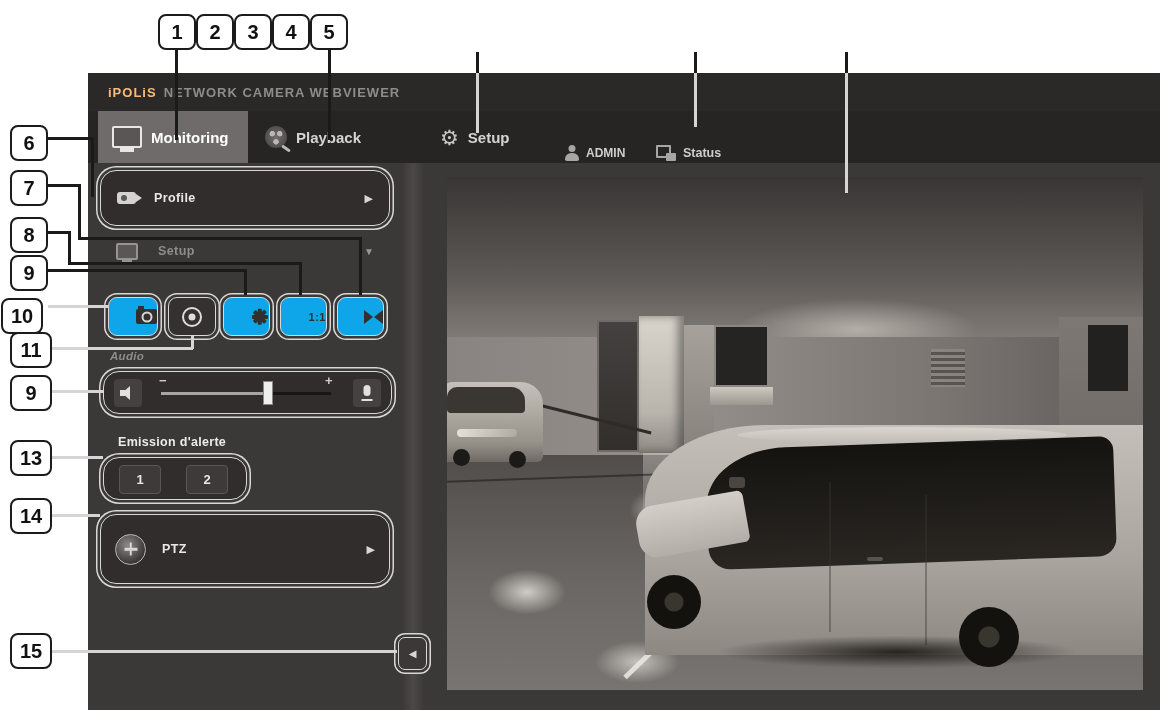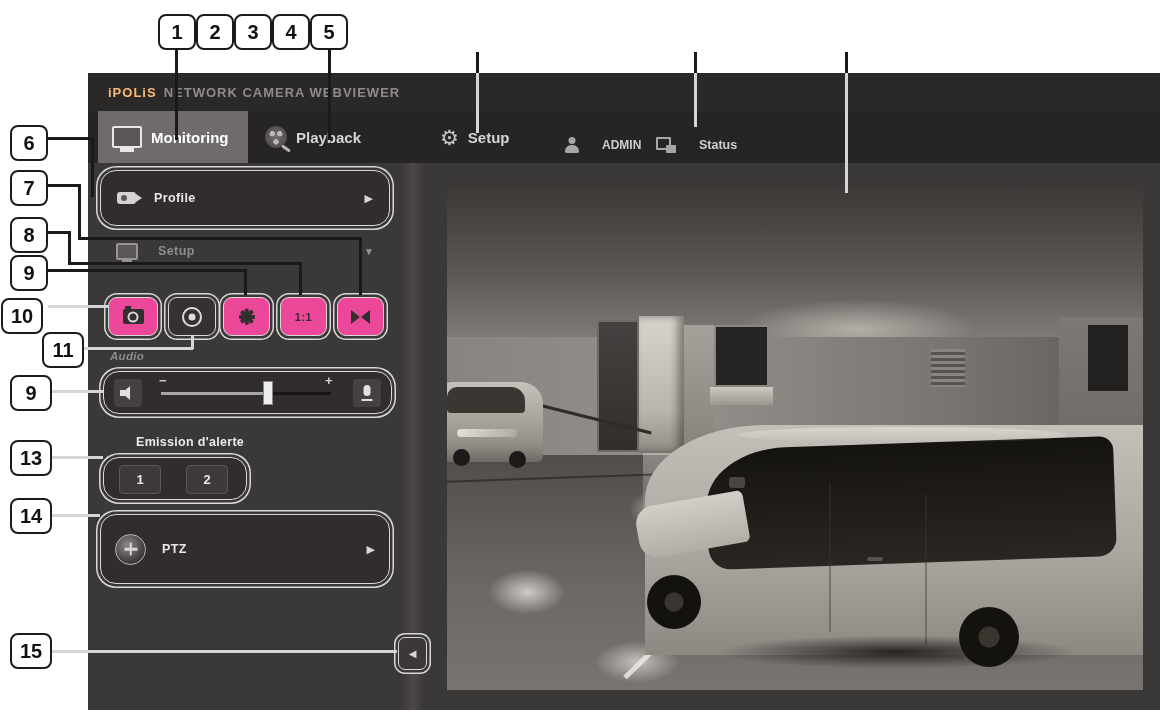--- a/index.html
+++ b/index.html
@@ -19,21 +19,21 @@
   .titlebar{position:absolute;left:0;top:0;width:1072px;height:38px;background:#2b2828;
             display:flex;align-items:center;padding-left:20px;box-sizing:border-box;}
   .brand1{color:#fdba74;font-weight:bold;font-size:13px;letter-spacing:1px;margin-right:7px;}
   .brand2{color:#8f8b8b;font-weight:bold;font-size:13px;letter-spacing:1px;}
   .tabbar{position:absolute;left:0;top:38px;width:1072px;height:52px;background:#272424;}
   .tab{position:absolute;top:0;height:52px;display:flex;align-items:center;gap:9px;
        padding-left:14px;box-sizing:border-box;cursor:default;}
   .tab .lbl{font-weight:bold;font-size:15px;color:#d6d3d3;}
   .tab.active{background:#6f6b6b;}
   .tab.active .lbl{color:#fff;}
-  .chip{position:absolute;top:8px;height:52px;display:flex;align-items:center;gap:23px;}
+  .chip{position:absolute;top:16px;height:52px;display:flex;align-items:center;gap:7px;}
   .chip .lbl{font-weight:bold;font-size:12px;color:#cfcccc;}
 
   
   .icon-monitor{position:relative;width:26px;height:18px;border:2px solid #e8e6e6;background:#56527f0;
                 background:#5a5656;border-radius:2px;}
   .icon-monitor::after{content:"";position:absolute;left:50%;bottom:-6px;transform:translateX(-50%);
                 width:14px;height:4px;background:#e8e6e6;}
   .icon-monitor.small{width:18px;height:13px;border-color:#979393;}
   .icon-monitor.small::after{width:10px;height:3px;bottom:-5px;background:#979393;}
   .icon-reel{position:relative;width:22px;height:22px;border-radius:50%;
@@ -64,21 +64,21 @@
   .icon-camcorder{position:relative;width:19px;height:12px;background:#d5d2d2;border-radius:3px;}
   .icon-camcorder::before{content:"";position:absolute;left:4px;top:3px;width:6px;height:6px;
       border-radius:50%;background:#5c5858;}
   .icon-camcorder::after{content:"";position:absolute;right:-6px;top:2px;
       border-top:4px solid transparent;border-bottom:4px solid transparent;border-left:6px solid #d5d2d2;}
   .viewrow{position:absolute;display:flex;align-items:center;}
   .viewrow .lbl{font-weight:bold;font-size:12.5px;color:#8f8c8c;letter-spacing:.4px;}
 
   .tbtn{position:absolute;width:50px;height:39px;display:flex;align-items:center;justify-content:center;
         border-radius:9px;}
-  .tbtn.light{background:#ec4899;}
+  .tbtn.light{background:#0ea5e9;justify-content:flex-end;}
   .tbtn.dark{background:#353130;}
   .icon-camera{position:relative;width:21px;height:15px;background:#332f2e;border-radius:2px;}
   .icon-camera::before{content:"";position:absolute;left:50%;top:50%;transform:translate(-50%,-50%);
       width:7px;height:7px;border-radius:50%;border:2px solid #d7d5d5;}
   .icon-camera::after{content:"";position:absolute;left:2px;top:-3px;width:6px;height:3px;background:#332f2e;}
   .icon-record{position:relative;width:16px;height:16px;border:2.5px solid #dedcdc;border-radius:50%;}
   .icon-record::after{content:"";position:absolute;left:50%;top:50%;transform:translate(-50%,-50%);
       width:7px;height:7px;border-radius:50%;background:#dedcdc;}
   .icon-fit{position:relative;width:18px;height:18px;}
   .icon-fit i{position:absolute;left:1px;top:7.5px;width:16px;height:3.5px;background:#332f2e;border-radius:1px;}
@@ -200,21 +200,21 @@
       <span class="pm" style="left:55px;top:1px;">−</span>
       <div class="track" style="left:57px;top:20px;width:103px;background:#a8a5a5;"></div>
       <div class="track" style="left:169px;top:20px;width:58px;background:#181615;"></div>
       <div class="handle" style="left:159px;top:9px;"></div>
       <span class="pm" style="left:221px;top:1px;">+</span>
       <div class="sqbtn" style="left:249px;top:7px;">
         <span class="icon-mic"></span>
       </div>
     </div>
 
-    <span class="alabel" style="left:40px;top:362px;padding-left:8px;">Emission d'alerte</span>
+    <span class="alabel" style="left:22px;top:362px;padding-left:8px;">Emission d'alerte</span>
 
     <div class="ring" style="position:absolute;left:15px;top:384px;width:144px;height:43px;">
       <div class="alarmbtn" style="left:15px;top:7px;">1</div>
       <div class="alarmbtn" style="left:82px;top:7px;">2</div>
     </div>
 
     <div class="panel ring" style="left:12px;top:441px;width:290px;height:70px;padding:0 14px;gap:16px;">
       <span class="icon-ptz"></span>
       <span class="lbl">PTZ</span>
       <span class="arrow" style="margin-left:auto;">▶</span>
@@ -317,21 +317,21 @@
   <div class="cbox" style="left:196px;top:14px;">2</div>
   <div class="cbox" style="left:234px;top:14px;">3</div>
   <div class="cbox" style="left:272px;top:14px;">4</div>
   <div class="cbox" style="left:310px;top:14px;">5</div>
 
   <div class="cbox" style="left:10px;top:125px;">6</div>
   <div class="cbox" style="left:10px;top:170px;">7</div>
   <div class="cbox" style="left:10px;top:217px;">8</div>
   <div class="cbox" style="left:10px;top:255px;">9</div>
   <div class="cbox" style="left:1px;top:290px;width:38px;margin-top:8px;">10</div>
-  <div class="cbox" style="left:10px;top:332px;width:38px;margin-left:32px;">11</div>
+  <div class="cbox" style="left:10px;top:332px;width:38px;">11</div>
   <div class="cbox" style="left:10px;top:375px;width:38px;">9</div>
   <div class="cbox" style="left:10px;top:440px;width:38px;">13</div>
   <div class="cbox" style="left:10px;top:498px;width:38px;">14</div>
   <div class="cbox" style="left:10px;top:633px;width:38px;">15</div>
 
   <div class="ln lnb" style="left:175px;top:50px;width:2.5px;height:90px;"></div>
   <div class="ln lnb" style="left:328px;top:50px;width:2.5px;height:90px;"></div>
   <div class="ln lnb" style="left:476px;top:52px;width:2.5px;height:21px;"></div>
   <div class="ln lnw" style="left:476px;top:73px;width:2.5px;height:60px;"></div>
   <div class="ln lnb" style="left:694px;top:52px;width:2.5px;height:21px;"></div>

